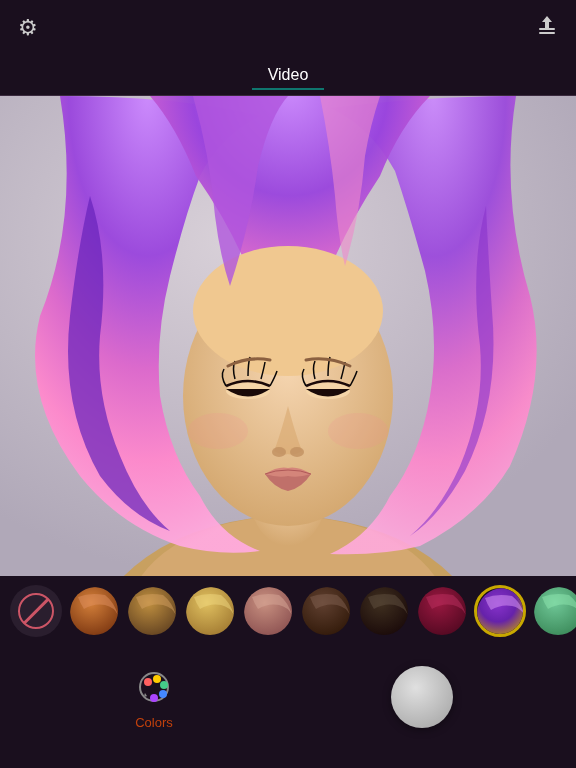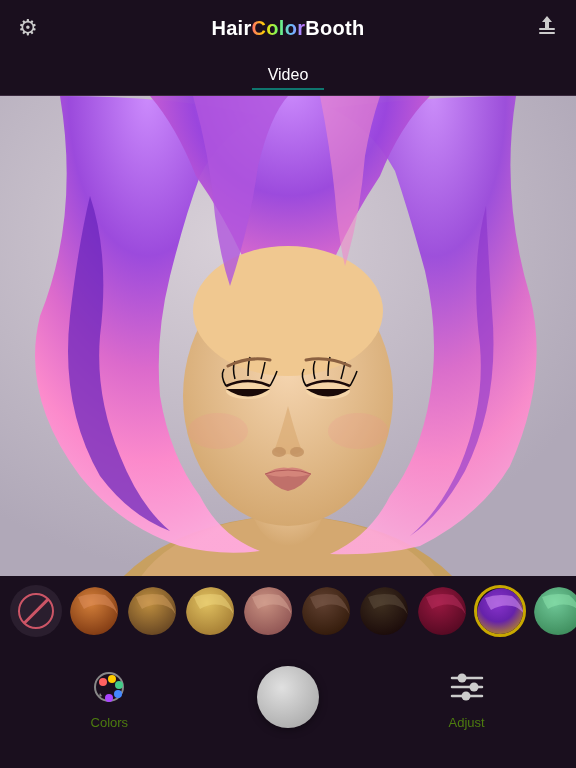--- a/index.html
+++ b/index.html
@@ -145,21 +145,21 @@
     .toolbar-item .icon-wrap {
       width: 44px;
       height: 44px;
       display: flex;
       align-items: center;
       justify-content: center;
     }
 
     .toolbar-item .label {
       font-size: 13px;
-      color: #4d7c0f;
+      color: #c2410c;
     }
 
     
     .palette-icon {
       width: 38px;
       height: 38px;
     }
 
     
     .capture-btn {
@@ -170,23 +170,20 @@
       border: none;
       cursor: pointer;
       box-shadow: 0 2px 8px rgba(0,0,0,0.4);
     }
   </style>
 </head>
 <body>
 
 <div id="header">
   <span class="gear-icon">⚙</span>
-  <div class="title">
-    <span class="title-hair">Hair</span><span class="title-color">Color</span><span class="title-booth">Booth</span>
-  </div>
   <span class="share-icon">
     <svg width="22" height="22" viewBox="0 0 22 22" fill="none">
       <path d="M16 8l-5-6-5 6h3v6h4V8h3z" fill="#cccccc"></path>
       <rect x="3" y="14" width="16" height="2" rx="1" fill="#cccccc"></rect>
       <rect x="3" y="18" width="16" height="2" rx="1" fill="#cccccc"></rect>
     </svg>
   </span>
 </div>
 
 <div id="tab-bar">
@@ -427,27 +424,13 @@
         <circle cx="17" cy="22" r="3" fill="#1a0f1e"></circle>
       </svg>
     </div>
     <span class="label">Colors</span>
   </div>
 
   <div class="toolbar-item">
     <button class="capture-btn"></button>
   </div>
 
-  <div class="toolbar-item">
-    <div class="icon-wrap">
-      <svg width="38" height="38" viewBox="0 0 38 38">
-
-        <line x1="4" y1="10" x2="34" y2="10" stroke="#cccccc" stroke-width="2.5" stroke-linecap="round"></line>
-        <circle cx="14" cy="10" r="4.5" fill="#cccccc"></circle>
-        <line x1="4" y1="19" x2="34" y2="19" stroke="#cccccc" stroke-width="2.5" stroke-linecap="round"></line>
-        <circle cx="26" cy="19" r="4.5" fill="#cccccc"></circle>
-        <line x1="4" y1="28" x2="34" y2="28" stroke="#cccccc" stroke-width="2.5" stroke-linecap="round"></line>
-        <circle cx="18" cy="28" r="4.5" fill="#cccccc"></circle>
-      </svg>
-    </div>
-    <span class="label">Adjust</span>
-  </div>
 </div>
 
 </body></html>

